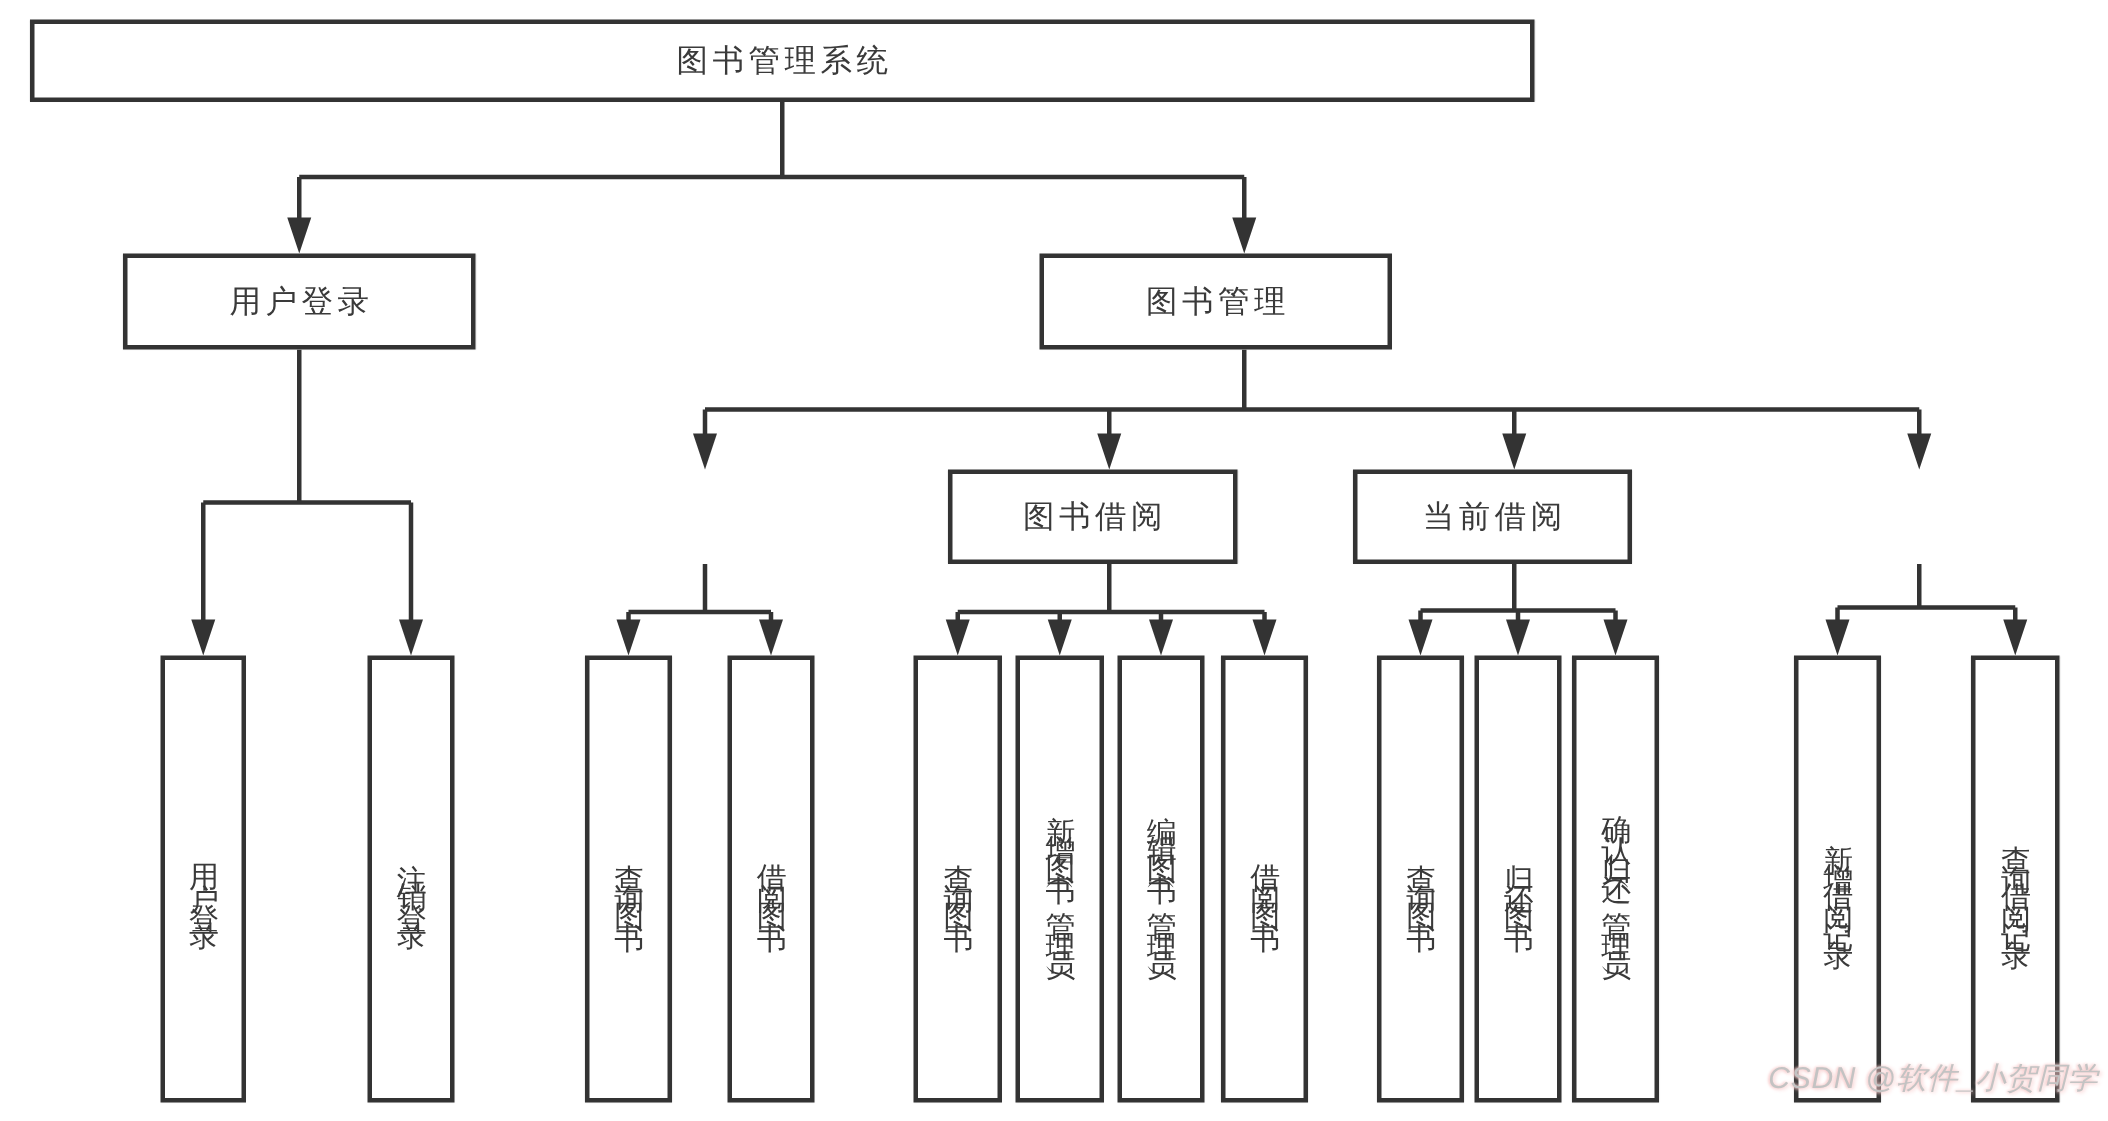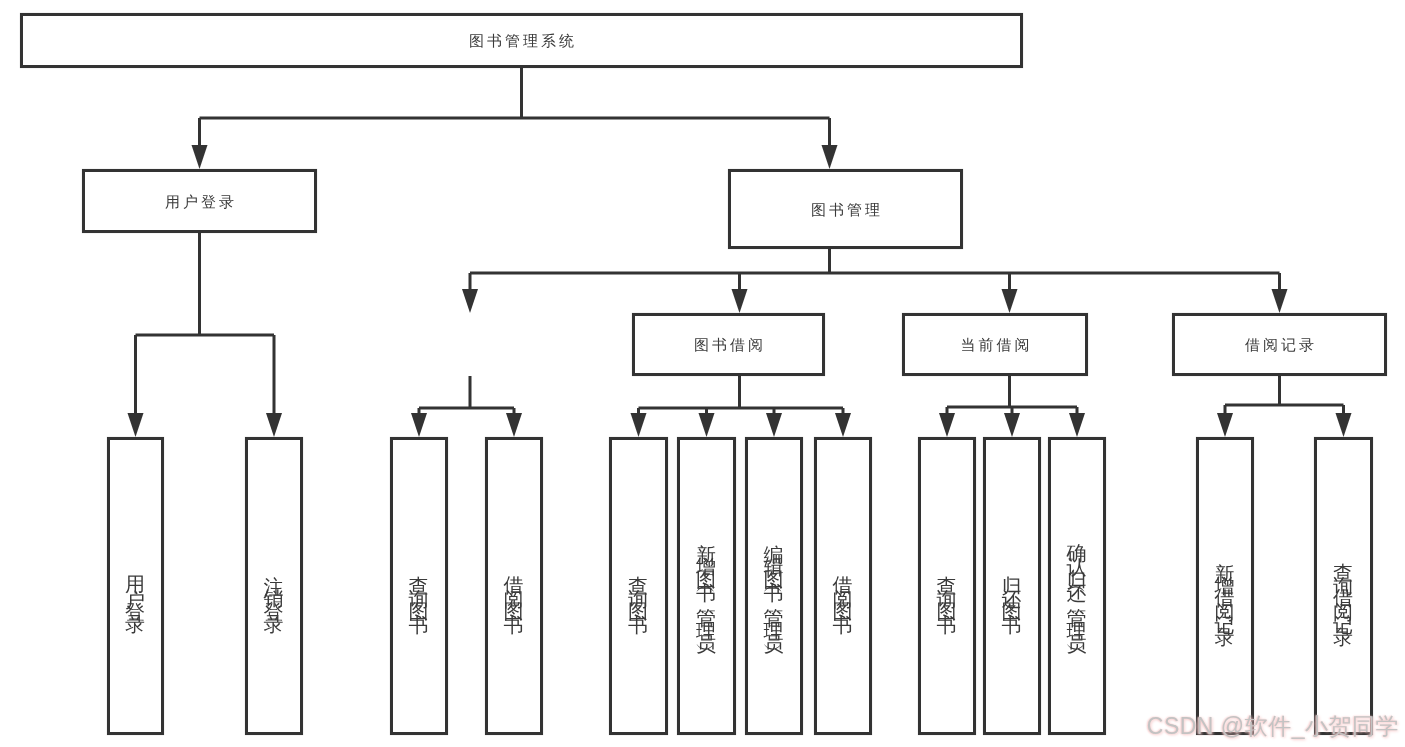--- a/index.html
+++ b/index.html
@@ -20,34 +20,35 @@
   .stage{position:relative;width:1405px;height:747px;background:var(--bg-color);}
   #connectors{position:absolute;left:0;top:0;width:1405px;height:747px;display:block;}
   .box{
     position:absolute;
     background:#ffffff;
     border:3px solid var(--border-color);
     display:flex;align-items:center;justify-content:center;
     line-height:1;
     box-shadow:0 0 1px rgba(0,0,0,0.25);
   }
-  .hbox{font-size:15px;letter-spacing:3px;text-indent:3px;white-space:nowrap;}
+  .hbox{font-size:21px;letter-spacing:3px;text-indent:3px;white-space:nowrap;}
   .leaf{
     writing-mode:vertical-rl;
     text-orientation:mixed;
     font-size:20px;
     letter-spacing:13px;
     overflow:hidden;
   }
   .watermark{
-    position:absolute;right:6px;bottom:5px;
-    font-size:23px;letter-spacing:0.5px;
+    position:absolute;right:6px;bottom:15px;
+    font-size:20px;letter-spacing:0.5px;
     color:var(--wm-color);
     text-shadow:1px 1px 3px var(--wm-tint), -1px 0 2px var(--wm-tint);
     white-space:nowrap;
+    font-style:italic;
   }
 </style>
 </head>
 <body>
 
 <div class="stage">
 
   <svg id="connectors" viewBox="0 0 1405 747" xmlns="http://www.w3.org/2000/svg">
       <path d="M521.5 68 V118 M199.5 118 H829.5 M199.5 118 V153 M829.5 118 V153 M199.5 233 V335 M135.5 335 H274 M135.5 335 V421 M274 335 V421 M829.5 233 V273 M470 273 H1279.5 M470 273 V297 M739.5 273 V297 M1009.5 273 V297 M1279.5 273 V297 M470 376 V408 M419 408 H514 M419 408 V421 M514 408 V421 M739.5 376 V408 M638.5 408 H843 M638.5 408 V421 M706.5 408 V421 M774 408 V421 M843 408 V421 M1009.5 376 V407 M947 407 H1077 M947 407 V421 M1012 407 V421 M1077 407 V421 M1279.5 376 V405 M1225 405 H1343.5 M1225 405 V421 M1343.5 405 V421 " fill="none" stroke="var(--line-color)" stroke-width="3"></path>
       <g fill="var(--line-color)">
@@ -69,25 +70,24 @@
         <polygon points="1004,413 1020,413 1012,437"></polygon>
         <polygon points="1069,413 1085,413 1077,437"></polygon>
         <polygon points="1217,413 1233,413 1225,437"></polygon>
         <polygon points="1335.5,413 1351.5,413 1343.5,437"></polygon>
       </g>
     </svg>
 
   <div class="box hbox" style="left:20px;top:13px;width:1003px;height:55px">图书管理系统</div>
 
   <div class="box hbox" style="left:82px;top:169px;width:235px;height:64px">用户登录</div>
-  <div class="box hbox" style="left:728px;top:169px;width:235px;height:80px">图书管理</div>
+  <div class="box hbox" style="left:693px;top:169px;width:235px;height:64px">图书管理</div>
 
   <div class="box hbox" style="left:632px;top:313px;width:193px;height:63px">图书借阅</div>
   <div class="box hbox" style="left:902px;top:313px;width:186px;height:63px">当前借阅</div>
-  <div class="box hbox" style="left:1172px;top:313px;width:215px;height:63px">借阅记录</div>
 
   <div class="box leaf" style="left:107px;top:437px;width:57px;height:298px">用户登录</div>
   <div class="box leaf" style="left:245px;top:437px;width:58px;height:298px">注销登录</div>
 
   <div class="box leaf" style="left:390px;top:437px;width:58px;height:298px">查询图书</div>
   <div class="box leaf" style="left:485px;top:437px;width:58px;height:298px">借阅图书</div>
 
   <div class="box leaf" style="left:609px;top:437px;width:59px;height:298px">查询图书</div>
   <div class="box leaf" style="left:677px;top:437px;width:59px;height:298px">新增图书（管理员）</div>
   <div class="box leaf" style="left:745px;top:437px;width:58px;height:298px">编辑图书（管理员）</div>

